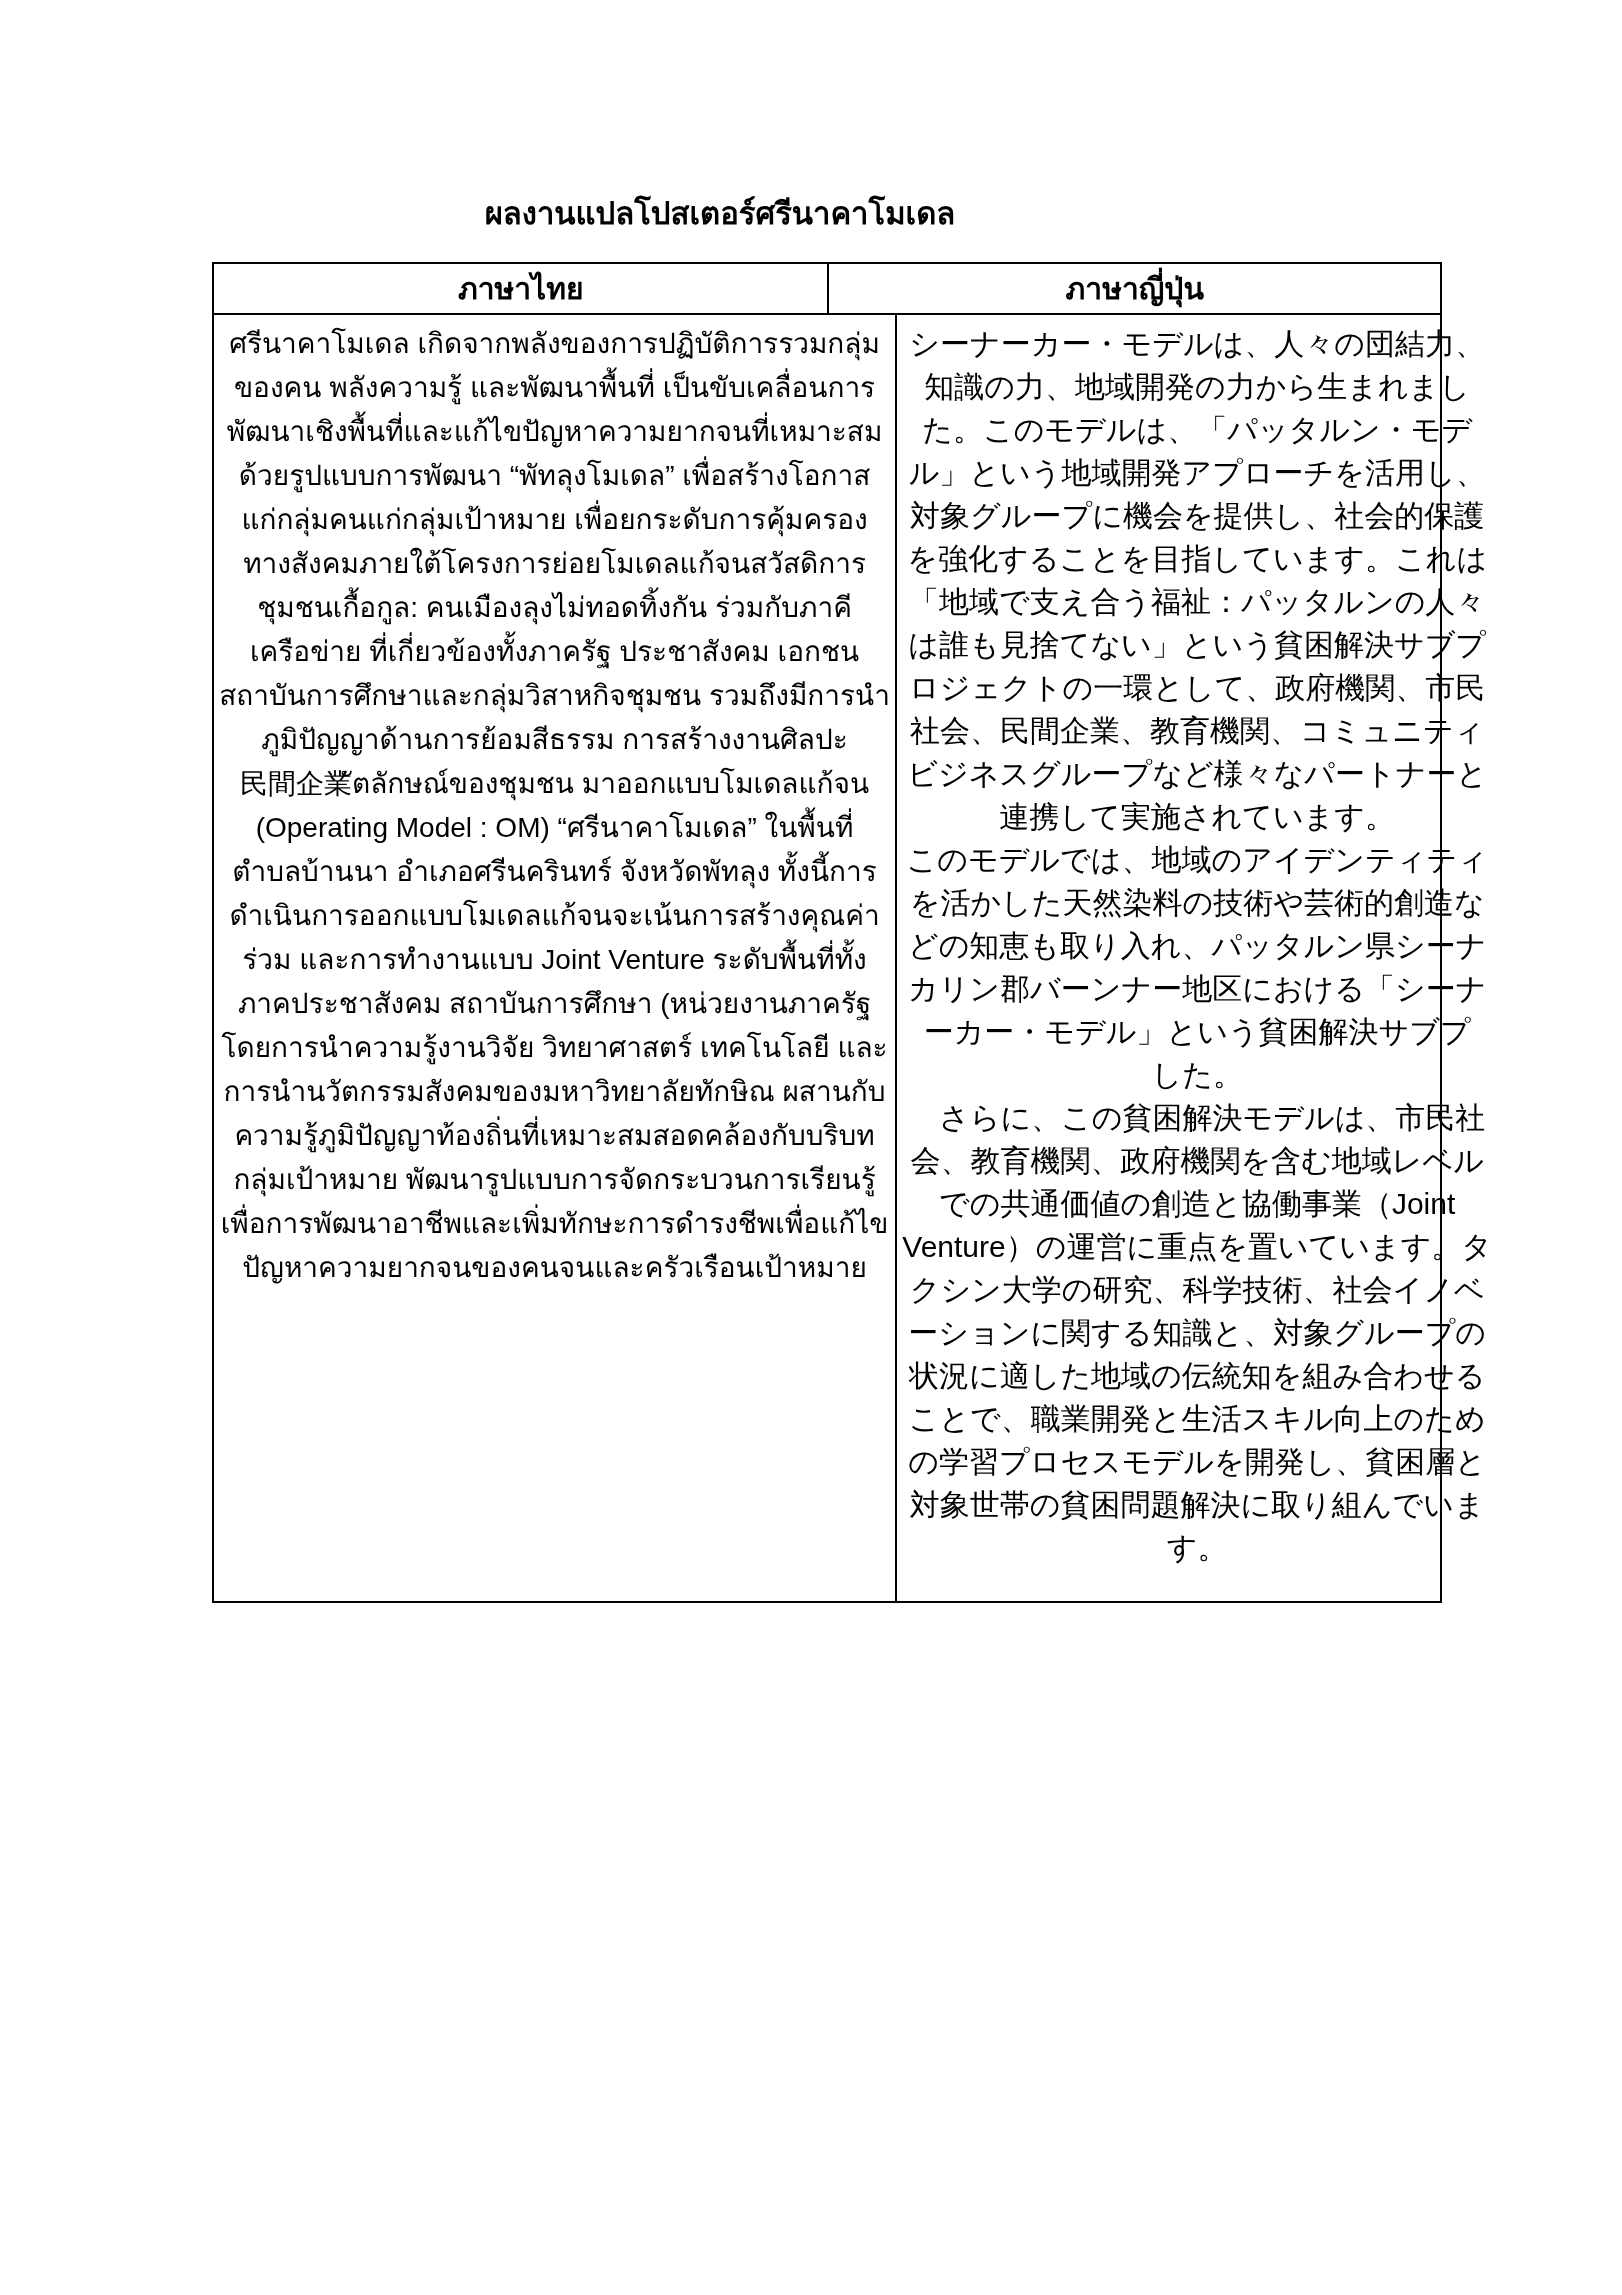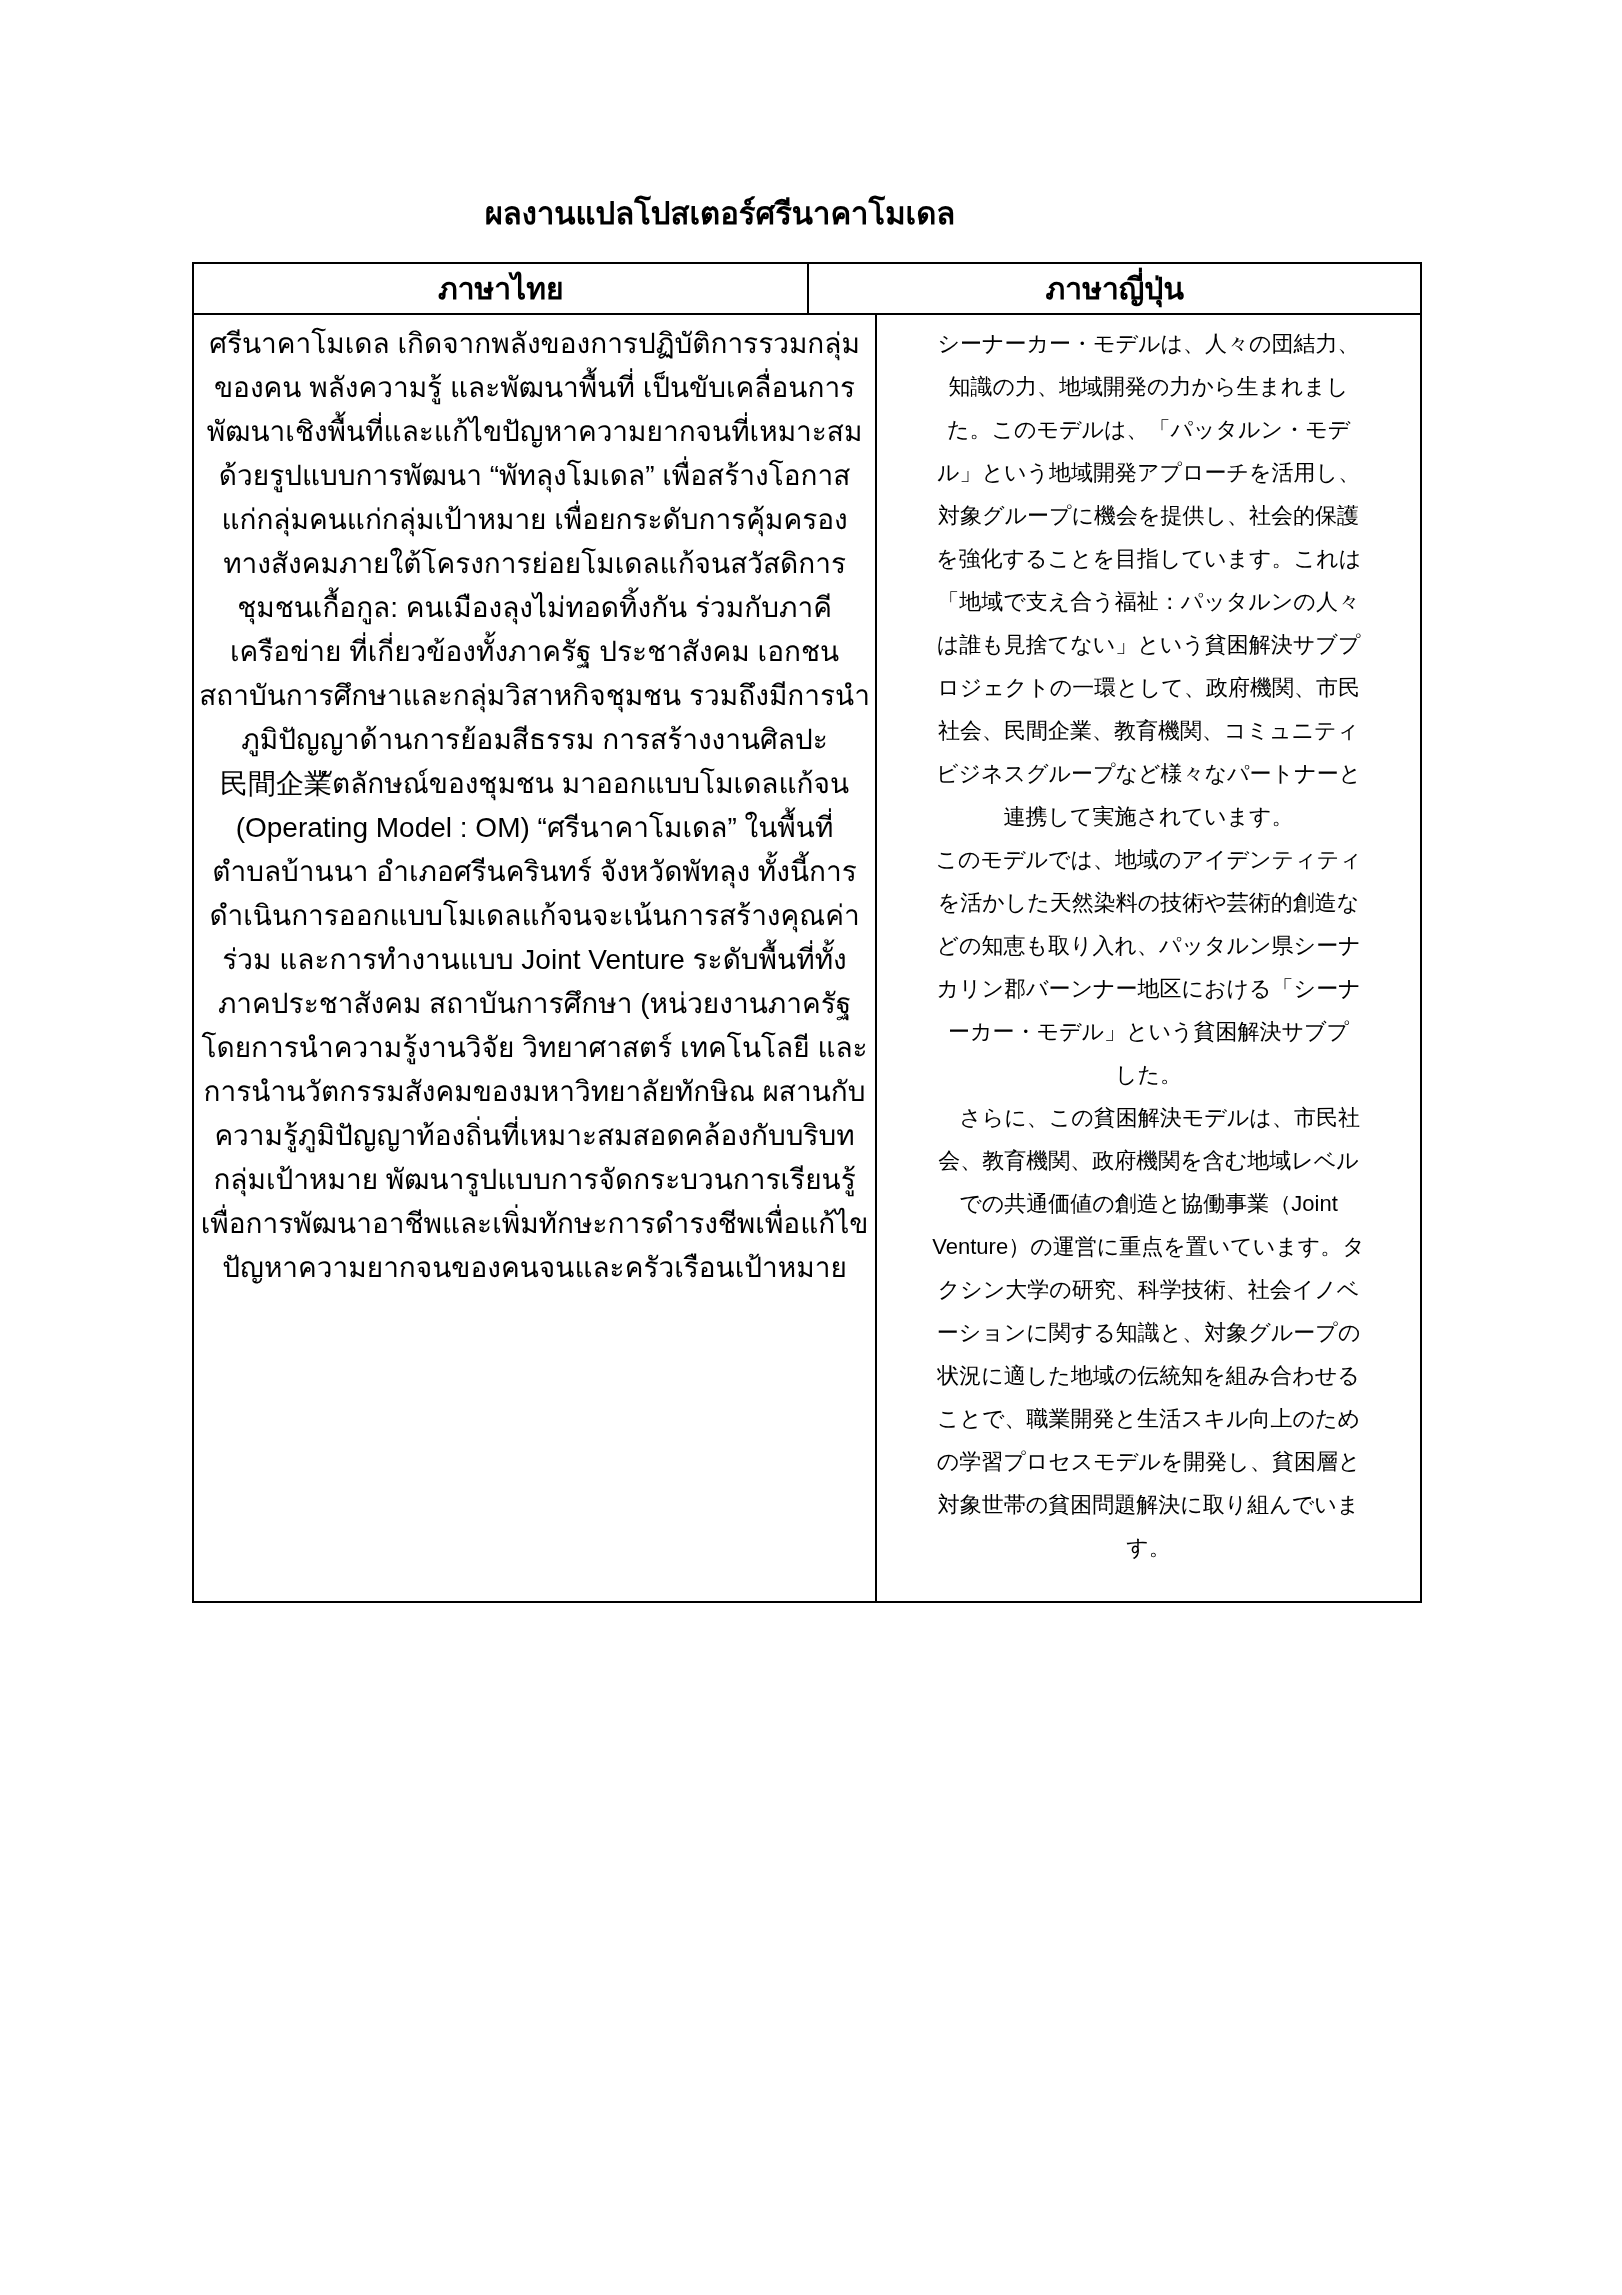--- a/index.html
+++ b/index.html
@@ -19,21 +19,21 @@
     position: absolute;
     top: 188px; left: 0;
     width: 100%;
     text-align: center;
     font-size: 31px;
     font-weight: bold;
     line-height: 52px;
   }
   .trans-table {
     position: absolute;
-    left: 192px; top: 262px;
+    left: 212px; top: 262px;
     width: 1230px;
     border: 2.6px solid #000000;
     background: #ffffff;
   }
   .header-row {
     display: flex;
     border-bottom: 2.6px solid #000000;
     height: 51px;
   }
   .hcell {
@@ -57,21 +57,21 @@
   .bcell.thai {
     flex: 0 0 50.2%;
     border-right: 2px solid #000000;
     font-family: "Liberation Sans", sans-serif;
     font-size: 28px;
     line-height: 44px;
   }
   .bcell.ja {
     flex: 1 1 auto;
     font-family: "DejaVu Serif", serif;
-    font-size: 22px;
+    font-size: 30px;
     line-height: 43px;
   }
   .line { white-space: nowrap; }
   .seg.bold { font-weight: normal; }
   .seg.latin { font-family: "Liberation Sans", sans-serif; }
 </style>
 </head>
 <body>
 
 <div class="page">

